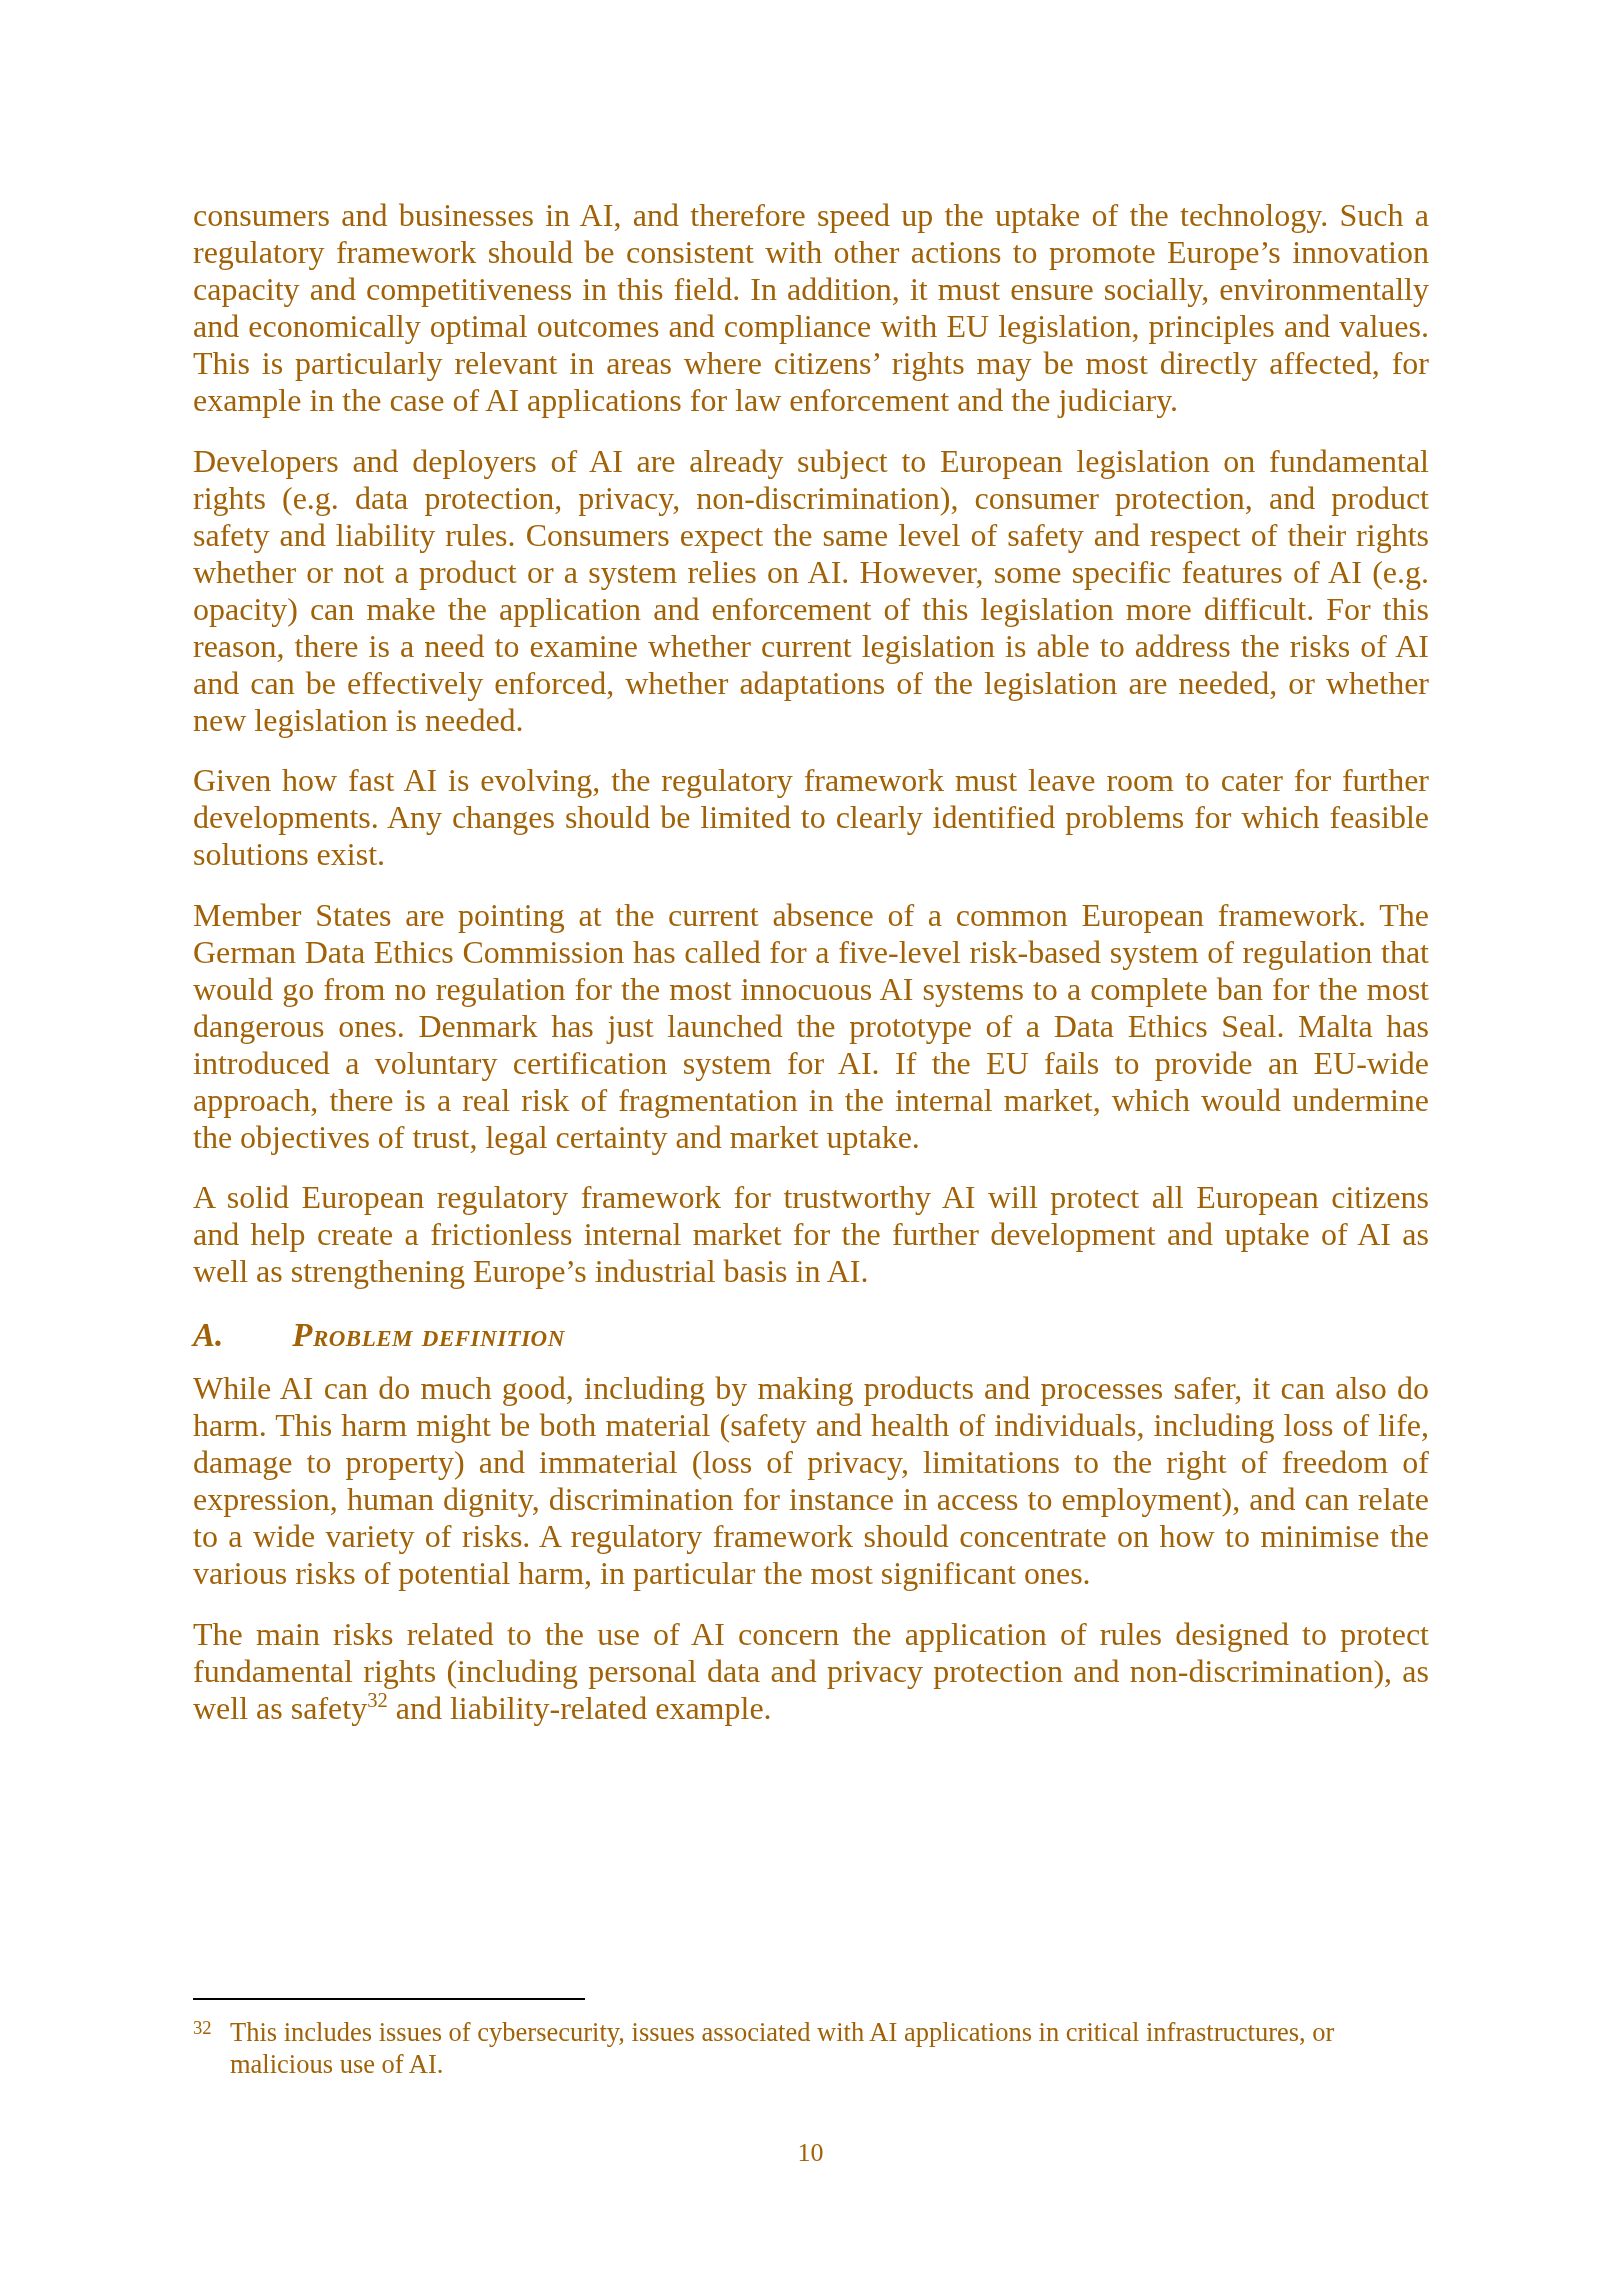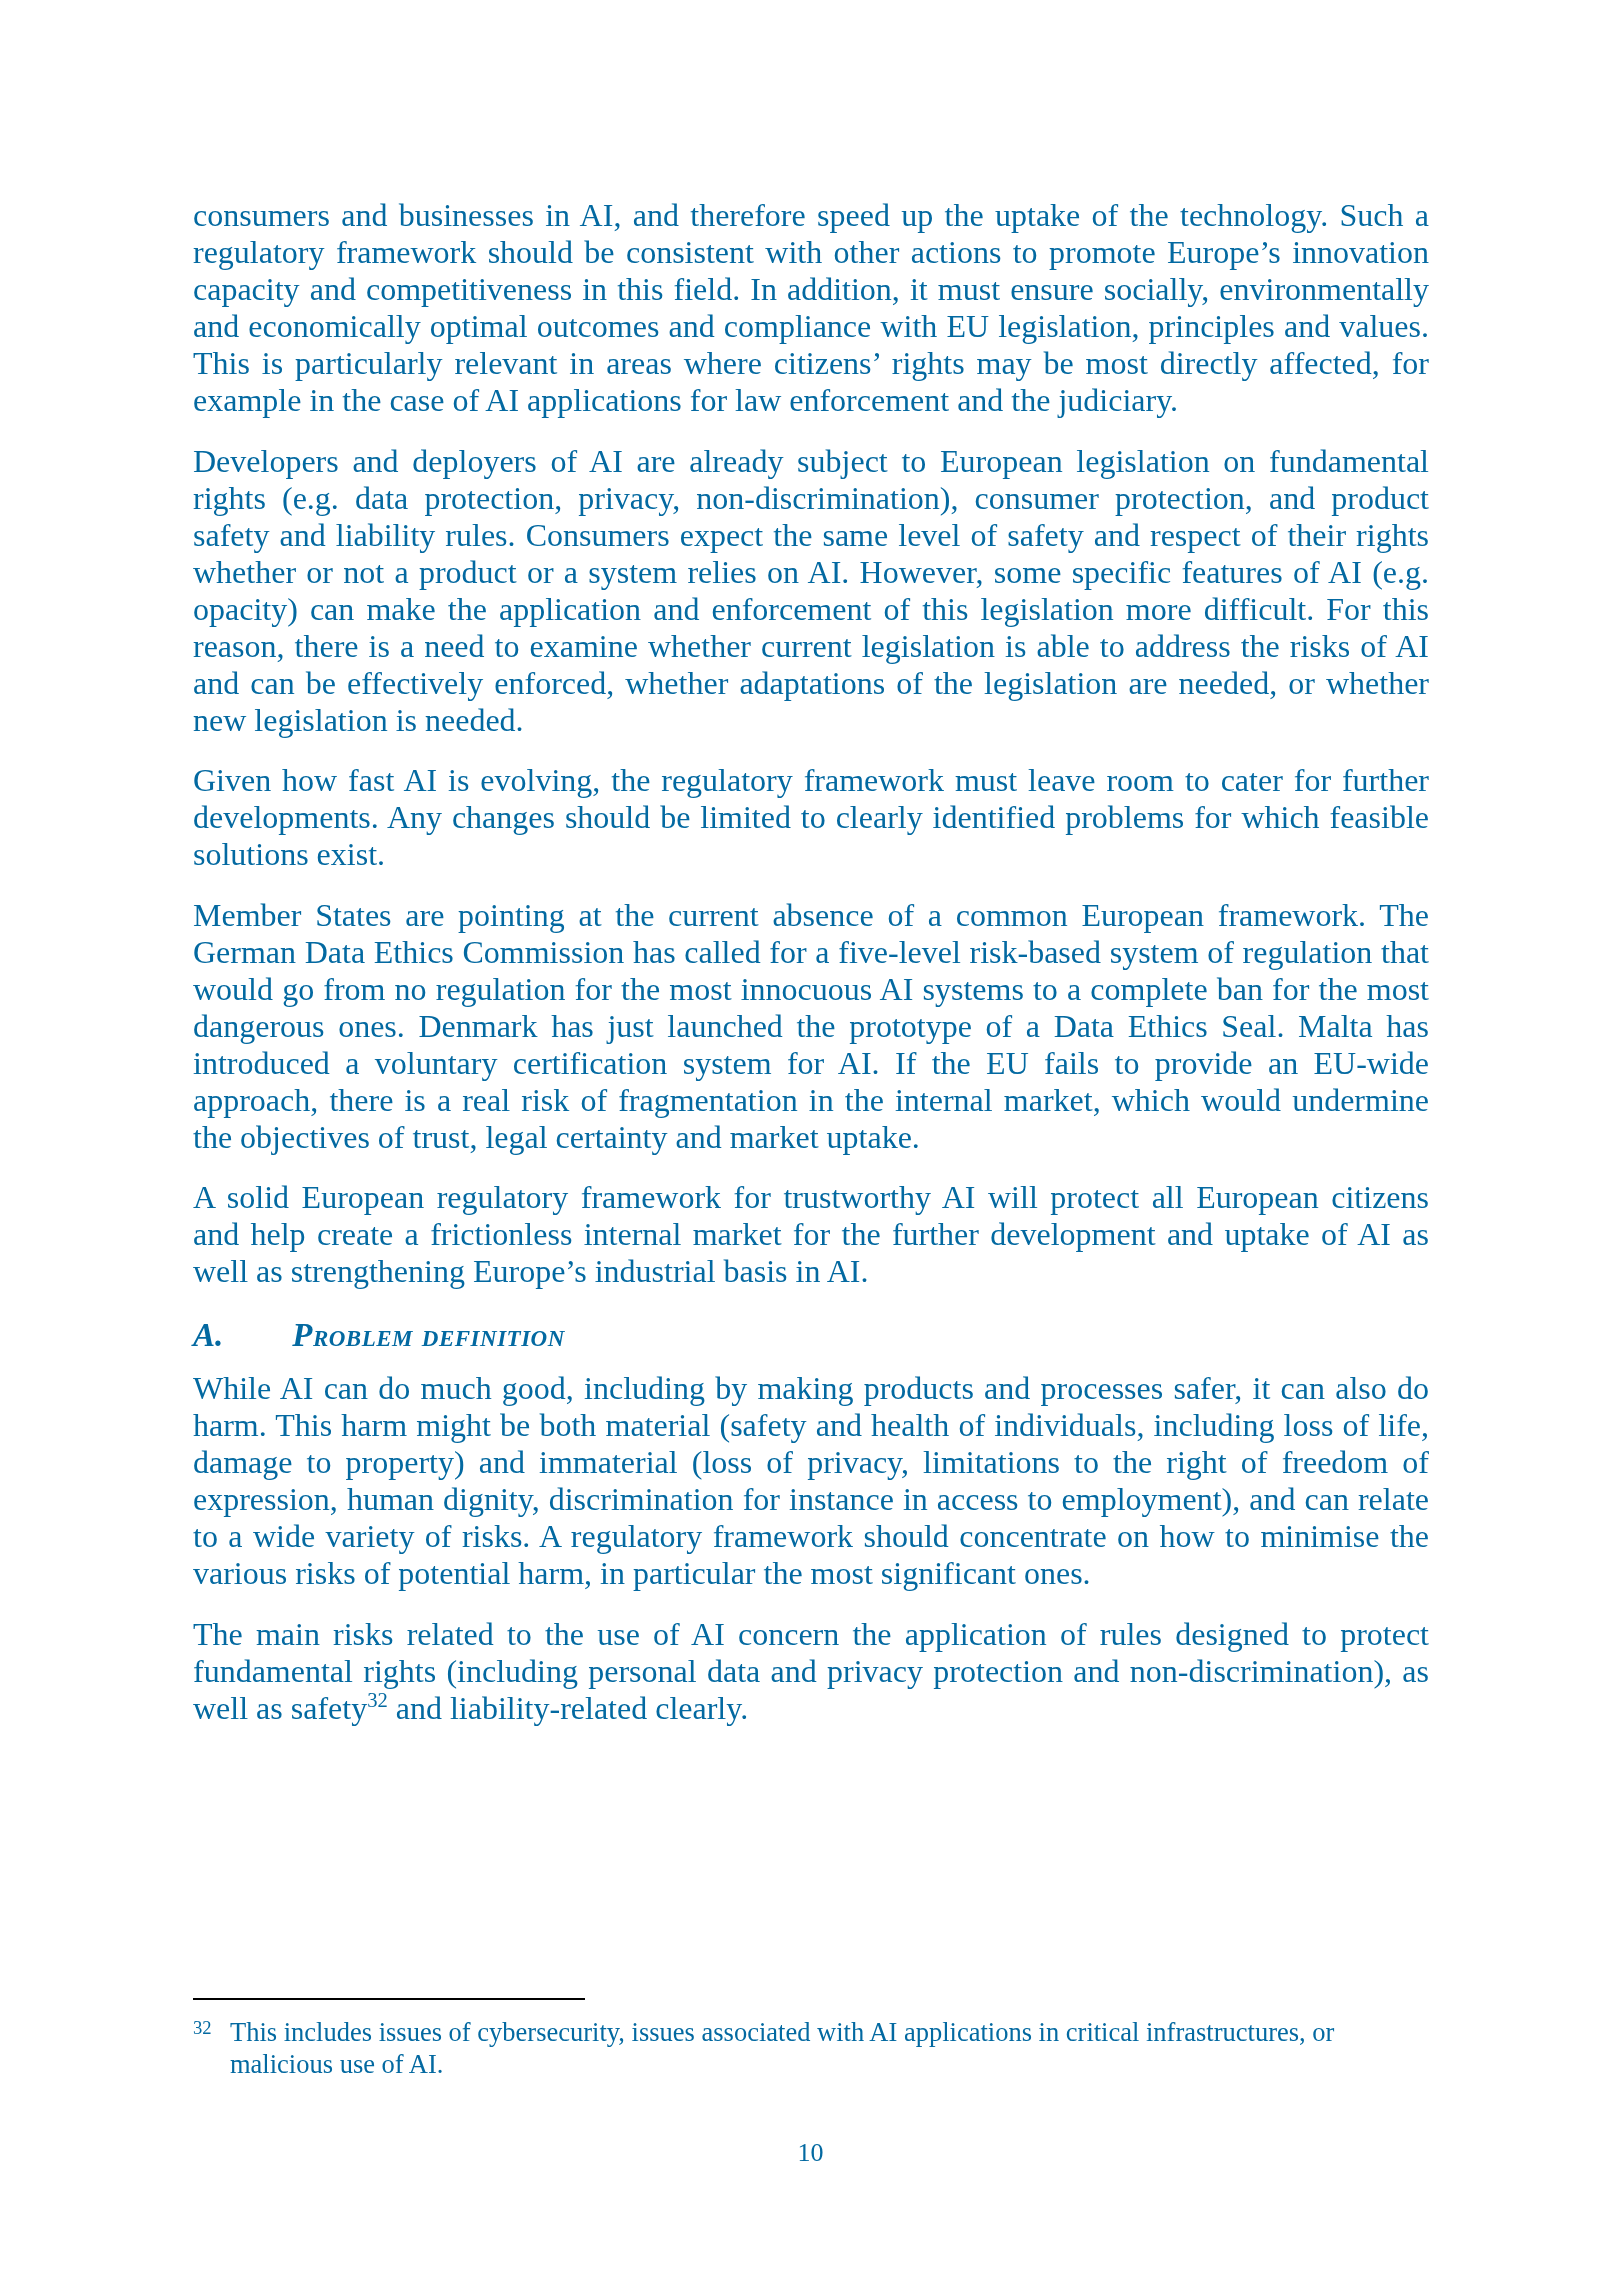--- a/index.html
+++ b/index.html
@@ -6,21 +6,21 @@
     margin: 0;
     padding: 0;
     background: #ffffff;
   }
   .page {
     position: relative;
     width: 1621px;
     height: 2293px;
     background: #ffffff;
     font-family: "Liberation Serif", serif;
-    color: #0369a1;
+    color: #a16207;
     overflow: hidden;
   }
   .content {
     position: absolute;
     left: 193px;
     top: 197px;
     width: 1236px;
   }
   .content p.body-para {
     font-size: 32px;
@@ -107,21 +107,21 @@
     <p class="body-para">Member States are pointing at the current absence of a common European framework. The German Data Ethics Commission has called for a five-level risk-based system of regulation that would go from no regulation for the most innocuous AI systems to a complete ban for the most dangerous ones. Denmark has just launched the prototype of a Data Ethics Seal. Malta has introduced a voluntary certification system for AI. If the EU fails to provide an EU-wide approach, there is a real risk of fragmentation in the internal market, which would undermine the objectives of trust, legal certainty and market uptake.</p>
 
     <p class="body-para">A solid European regulatory framework for trustworthy AI will protect all European citizens and help create a frictionless internal market for the further development and uptake of AI as well as strengthening Europe’s industrial basis in AI.</p>
 
     <h2 class="section-heading">
       <span class="sec-num">A.</span><span class="sec-title">Problem definition</span>
     </h2>
 
     <p class="body-para">While AI can do much good, including by making products and processes safer, it can also do harm. This harm might be both material (safety and health of individuals, including loss of life, damage to property) and immaterial (loss of privacy, limitations to the right of freedom of expression, human dignity, discrimination for instance in access to employment), and can relate to a wide variety of risks. A regulatory framework should concentrate on how to minimise the various risks of potential harm, in particular the most significant ones.</p>
 
-    <p class="body-para"><span>The main risks related to the use of AI concern the application of rules designed to protect fundamental rights (including personal data and privacy protection and non-discrimination), as well as safety</span><sup class="inline-sup">32</sup><span> and liability-related clearly.</span></p>
+    <p class="body-para"><span>The main risks related to the use of AI concern the application of rules designed to protect fundamental rights (including personal data and privacy protection and non-discrimination), as well as safety</span><sup class="inline-sup">32</sup><span> and liability-related example.</span></p>
 
 
   </main>
 
   <footer class="footnote-area">
     <div class="fn-separator"></div>
     <div class="footnote">
       <span class="fn-marker">32</span><span>This includes issues of cybersecurity, issues associated with AI applications in critical infrastructures, or malicious use of AI.</span>
     </div>
   </footer>

